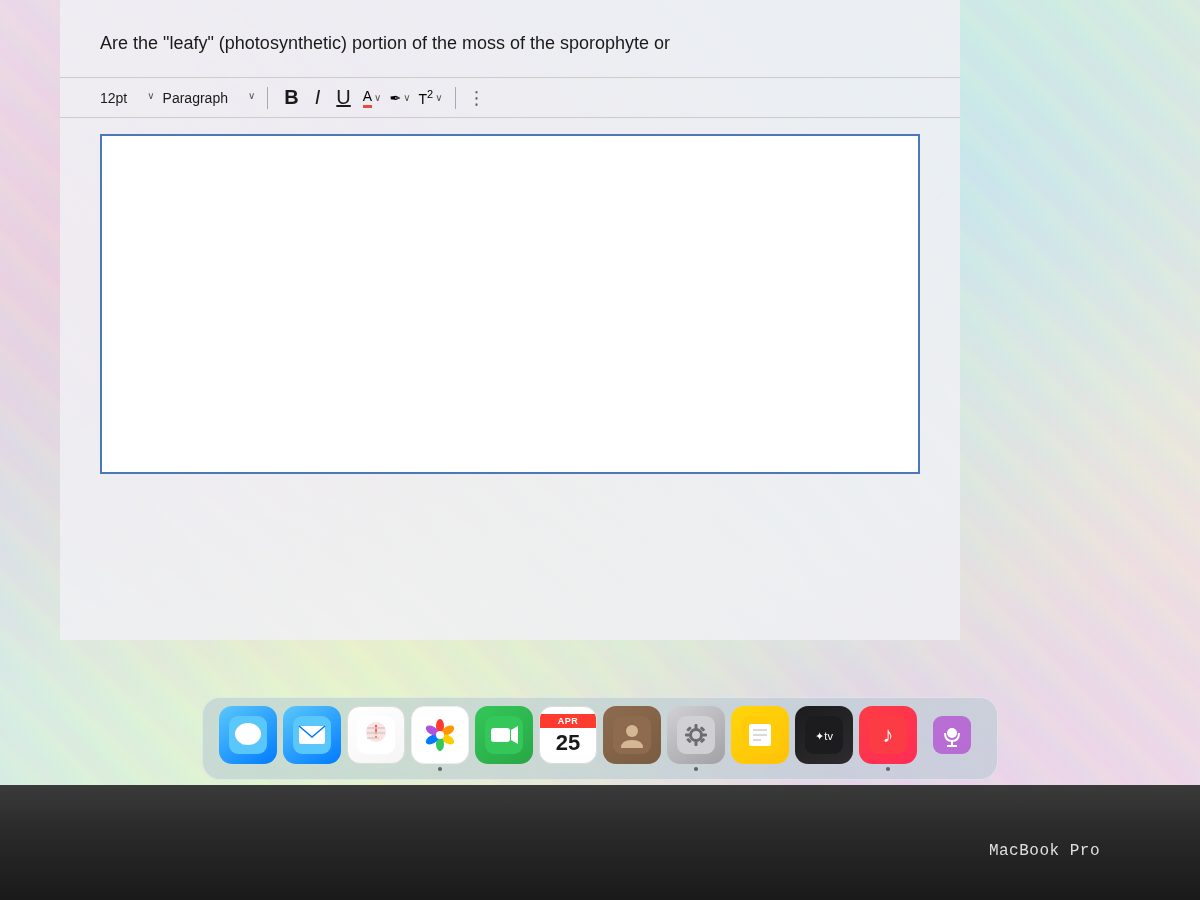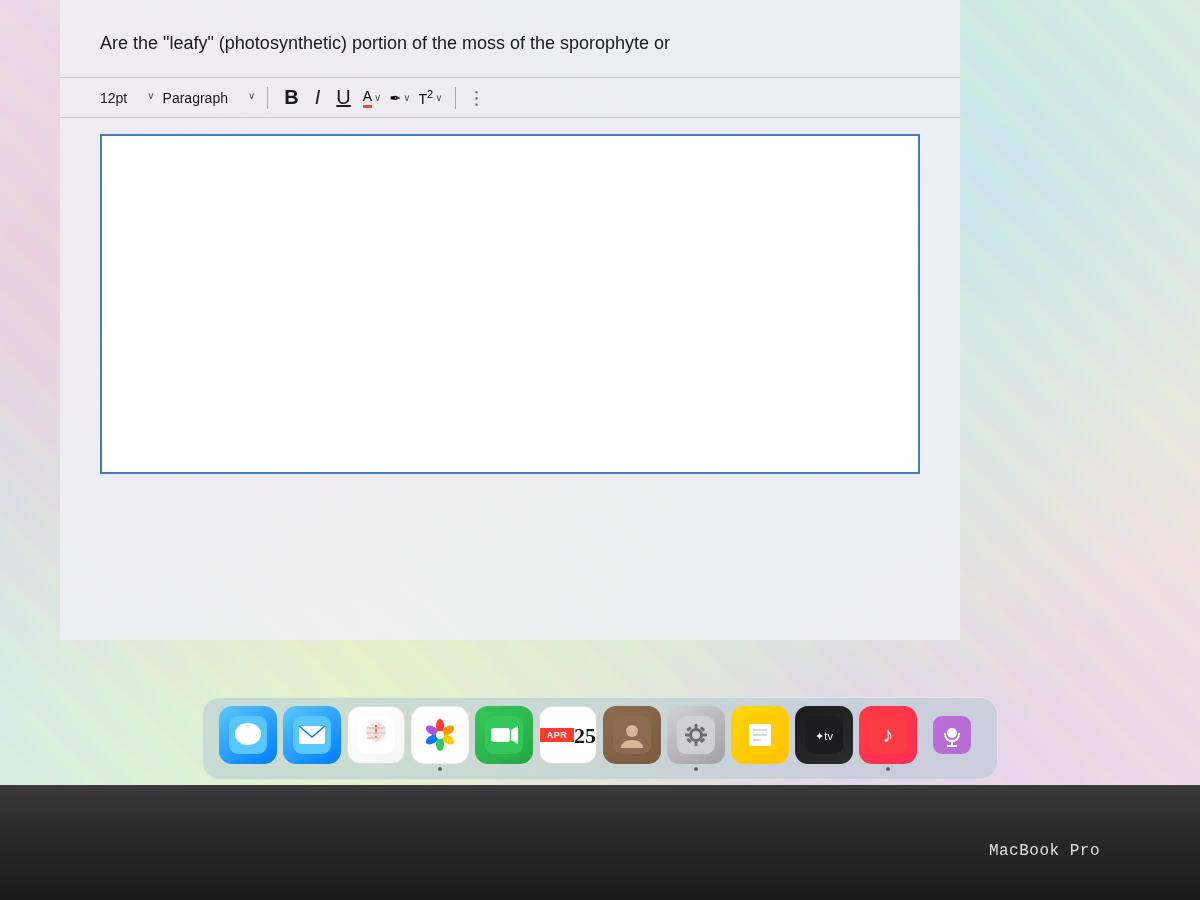--- a/index.html
+++ b/index.html
@@ -164,40 +164,39 @@
       height: 4px;
       border-radius: 50%;
       background: rgba(50,50,50,0.7);
       margin-top: 3px;
     }
 
     
     .icon-messages { background: linear-gradient(145deg, #5ac8fa, #007aff); }
     .icon-mail { background: linear-gradient(145deg, #5ac8fa, #007aff); }
     .icon-facetime { background: linear-gradient(145deg, #34c759, #28a745); }
-    .icon-calendar { background: #fff; border: 1px solid #ddd; flex-direction: row; justify-content: center; padding: 0; overflow: hidden; }
+    .icon-calendar { background: #fff; border: 1px solid #ddd; flex-direction: column; justify-content: center; padding: 0; overflow: hidden; }
     .icon-appletv { background: linear-gradient(145deg, #1c1c1e, #2c2c2e); color: white; }
     .icon-music { background: linear-gradient(145deg, #fc3c44, #ff2d55); }
 
     .calendar-header {
       background: #ff3b30;
       color: white;
       width: 100%;
       text-align: center;
       font-size: 9px;
       font-weight: 600;
       padding: 2px 0;
       letter-spacing: 0.5px;
     }
     .calendar-day {
       font-size: 22px;
       font-weight: 700;
       color: #1a1a1a;
       padding-top: 2px;
-      font-family: Liberation Serif, serif;
     }
 
     
     .macbook-label {
       position: absolute;
       bottom: 40px;
       right: 100px;
       color: rgba(255,255,255,0.85);
       font-size: 16px;
       font-weight: 300;

